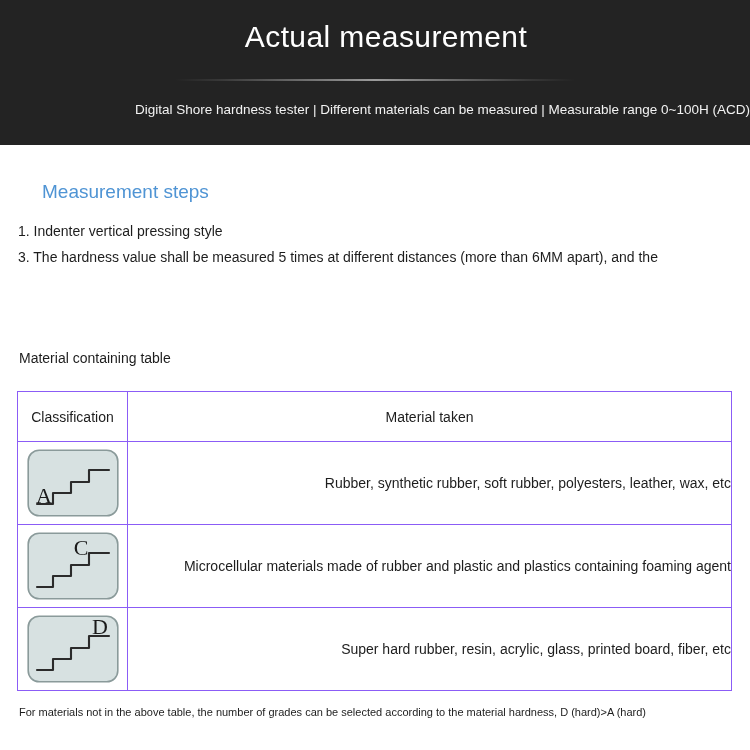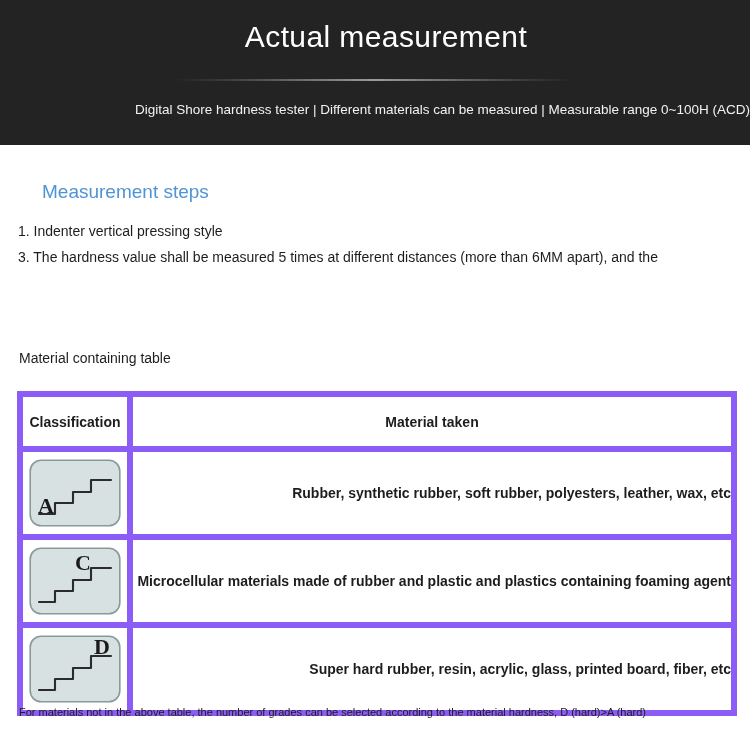--- a/index.html
+++ b/index.html
@@ -103,24 +103,24 @@
     position: absolute;
     top: 391px;
     left: 17px;
     width: 714px;
     border-collapse: collapse;
     table-layout: fixed;
     background: #ffffff;
   }
   .comp-table th,
   .comp-table td {
-    border: 6px solid #8b5cf6;
+    border: 1px solid #8b5cf6;
     padding: 0;
     vertical-align: middle;
-    font-weight: 700;
+    font-weight: 400;
   }
   .col-class { width: 110px; }
   .col-type  { width: 604px; }
 
   .comp-table thead th {
     height: 49px;
     font-size: 14px;
     color: #1d1d1d;
     text-align: center;
   }

